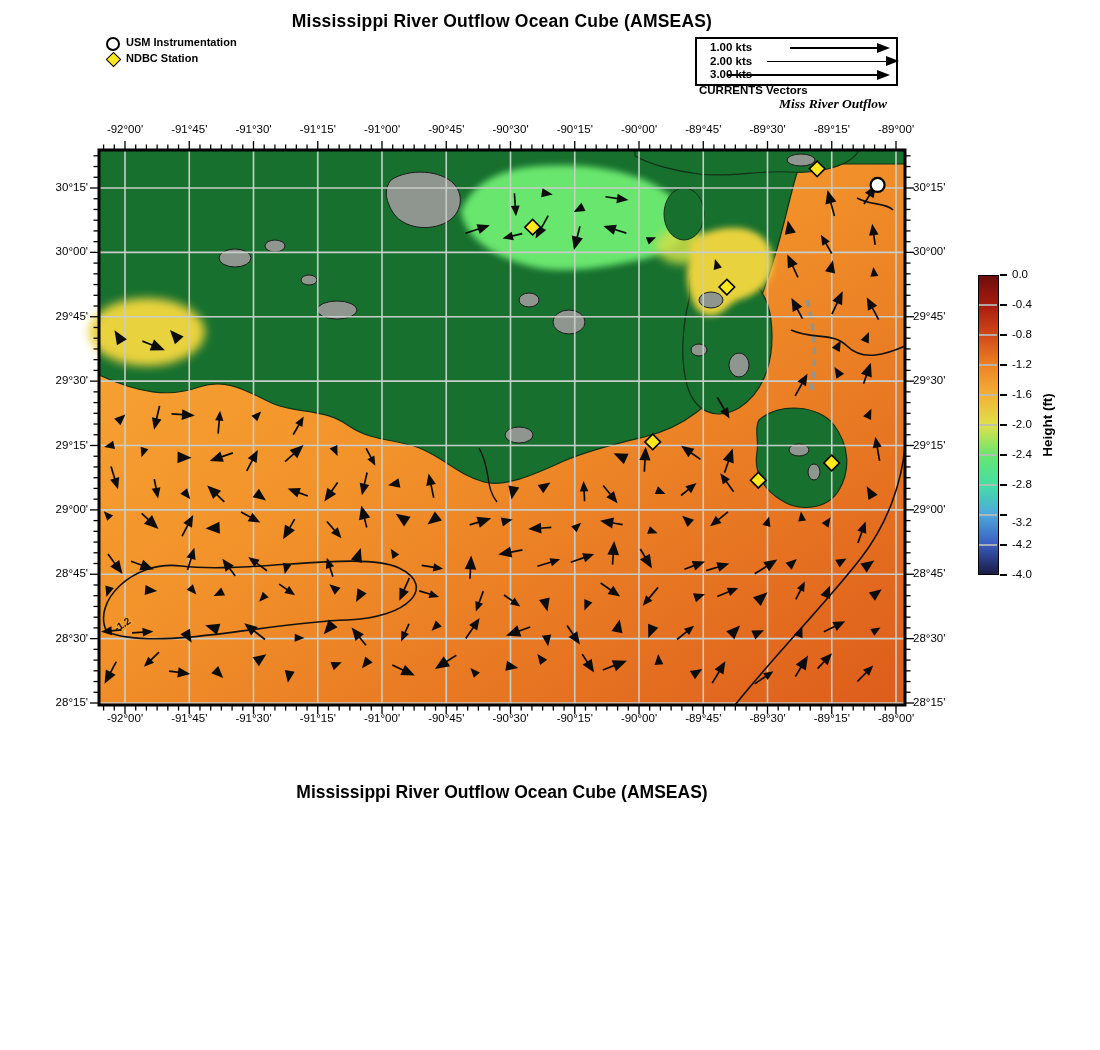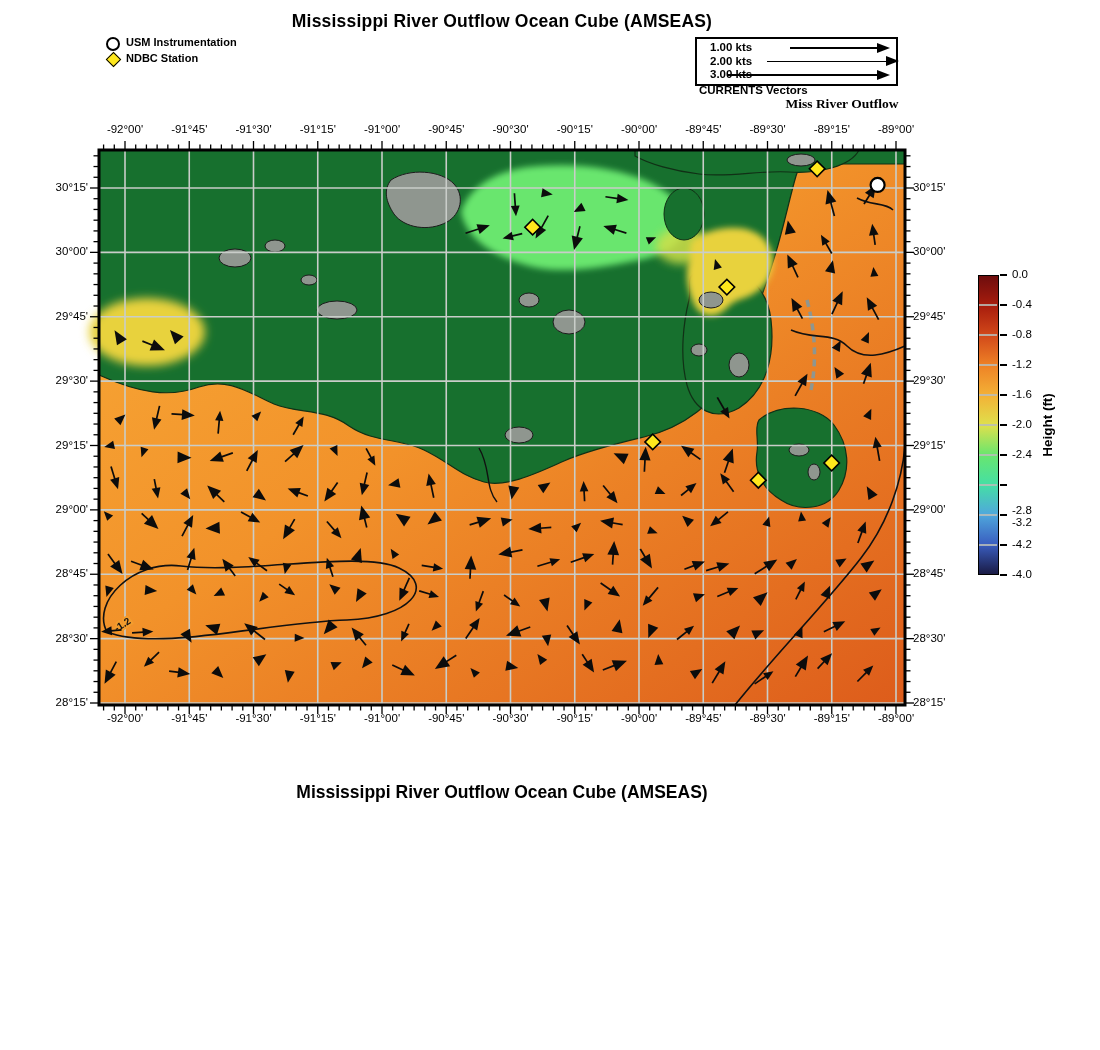--- a/index.html
+++ b/index.html
@@ -17,22 +17,22 @@
   .circle-icon{width:10px;height:10px;border:2px solid #000;border-radius:50%;background:#fff;}
   .diamond-icon{width:9px;height:9px;border:1.6px solid #000;background:#ffe81c;transform:rotate(45deg);}
   
   #vsbox{left:695px;top:37px;width:199px;height:45px;border:2.5px solid #000;background:#fff;}
   .vsrow{position:absolute;left:0;width:100%;height:14px;margin-left:8px;}
   .vslabel{position:absolute;left:5px;top:0;font-size:11.5px;font-weight:bold;}
   .vsline{position:absolute;top:6px;height:1.6px;background:#000;}
   .vshead{position:absolute;top:-4.4px;width:0;height:0;
           border-left:13px solid #000;border-top:5.5px solid transparent;border-bottom:5.5px solid transparent;}
   .vscaption{left:699px;top:84px;font-size:11.5px;font-weight:bold;}
-  .regionlabel{left:779px;top:96px;width:126px;text-align:center;
-               font-family:"Liberation Serif",serif;font-size:13.5px;font-weight:bold;}
+  .regionlabel{left:779px;top:96px;width:126px;text-align:left;
+               font-family:"Liberation Serif",serif;font-size:13.5px;font-weight:bold;font-style:italic;}
   
   .tick-label{position:absolute;font-size:11.5px;white-space:nowrap;}
   #axis-top,#axis-bottom{left:99px;width:806px;height:16px;}
   #axis-top{top:122px;} #axis-bottom{top:711px;}
   #axis-left,#axis-right{top:150px;height:555px;}
   #axis-left{left:0;width:90px;} #axis-right{left:911px;width:70px;}
   
   #map-wrap{left:99px;top:150px;width:806px;height:555px;}
   
   #cbar{left:978px;top:275px;width:21px;height:300px;border:1.6px solid #000;box-sizing:border-box;}
@@ -1152,21 +1152,21 @@
     <div class="cb-tick" style="left: 1000px; top: 394px;"></div>
     <div class="cb-label" style="left: 1012px; top: 388px;">-1.6</div>
     <div class="cb-grayline" style="left: 979px; top: 424px;"></div>
     <div class="cb-tick" style="left: 1000px; top: 424px;"></div>
     <div class="cb-label" style="left: 1012px; top: 418px;">-2.0</div>
     <div class="cb-grayline" style="left: 979px; top: 454px;"></div>
     <div class="cb-tick" style="left: 1000px; top: 454px;"></div>
     <div class="cb-label" style="left: 1012px; top: 448px;">-2.4</div>
     <div class="cb-grayline" style="left: 979px; top: 484px;"></div>
     <div class="cb-tick" style="left: 1000px; top: 484px;"></div>
-    <div class="cb-label" style="left: 1012px; top: 478px; margin-top: 26px;">-2.8</div>
+    <div class="cb-label" style="left: 1012px; top: 478px;">-2.8</div>
     <div class="cb-grayline" style="left: 979px; top: 514px;"></div>
     <div class="cb-tick" style="left: 1000px; top: 514px;"></div>
     <div class="cb-label" style="left: 1012px; top: 516px;">-3.2</div>
     <div class="cb-grayline" style="left: 979px; top: 544px;"></div>
     <div class="cb-tick" style="left: 1000px; top: 544px;"></div>
     <div class="cb-label" style="left: 1012px; top: 538px;">-4.2</div>
     <div class="cb-tick" style="left: 1000px; top: 574px;"></div>
     <div class="cb-label" style="left: 1012px; top: 568px;">-4.0</div>
   </div>
 

